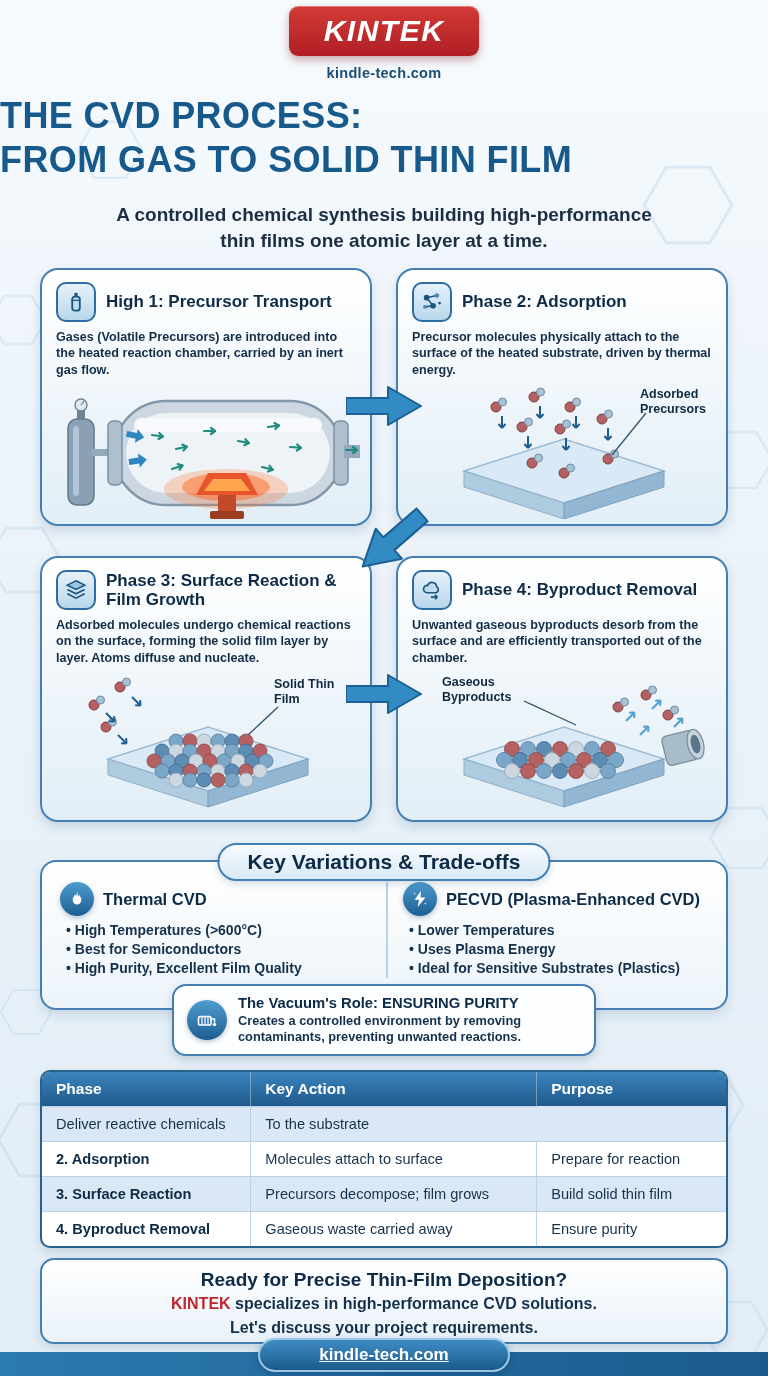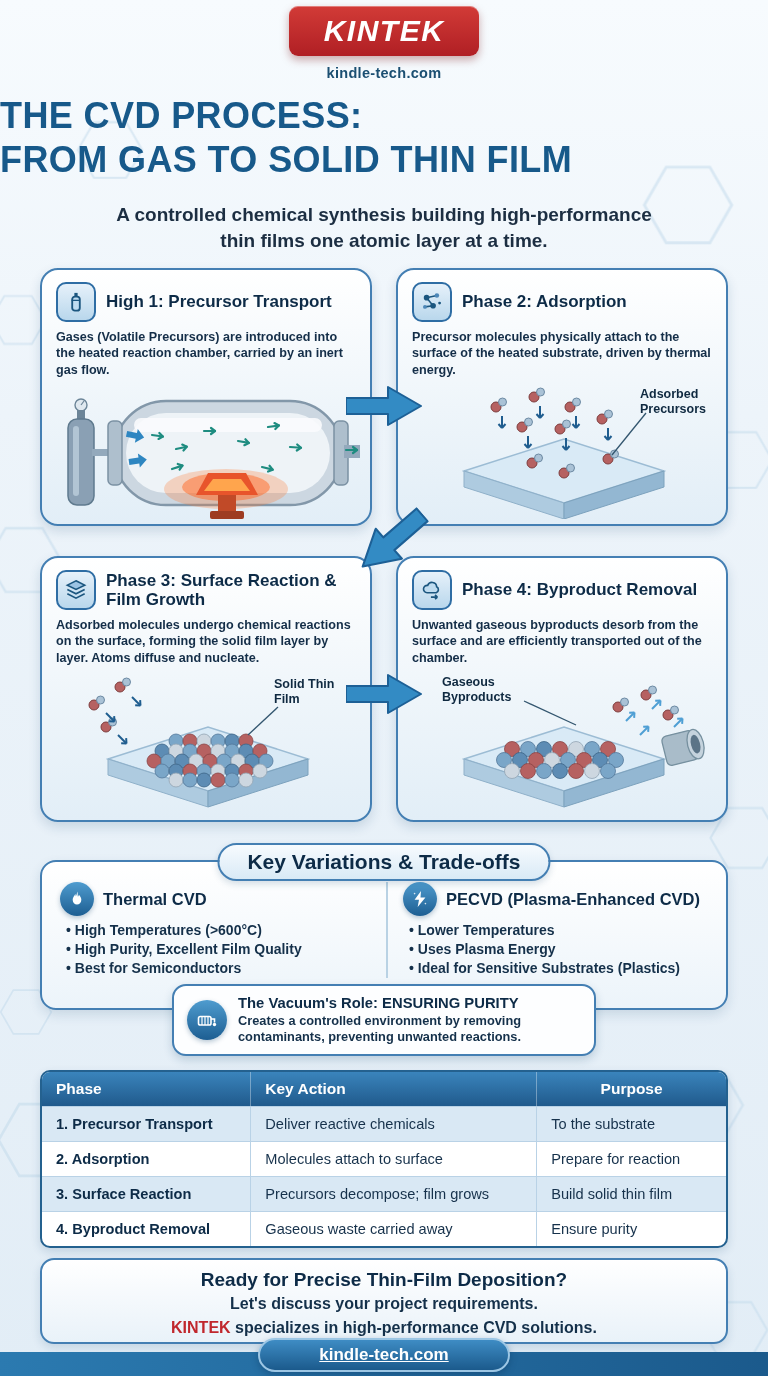--- a/index.html
+++ b/index.html
@@ -79,21 +79,21 @@
   
   .cvd-table { position:absolute; left:40px; top:1070px; width:688px; z-index:2;
     border:2px solid #24618f; border-radius:10px; overflow:hidden; background:#fff;
     box-shadow:0 4px 10px rgba(20,70,110,.16); }
   .t-row { display:grid; grid-template-columns:30.6% 41.8% 27.6%; }
   .t-row.alt { background:#d9e8f4; }
   .t-cell { padding:9px 14px; font-size:14.6px; color:#16314b; border-right:1px solid #b9d2e6; }
   .t-cell:last-child { border-right:none; }
   .t-head .t-cell { background:linear-gradient(180deg,#3a84bc,#205a8c); color:#fff; font-weight:700;
     font-size:15.5px; padding:8px 14px; border-right:1px solid rgba(255,255,255,.35); }
-  .t-head .t-cell:last-child { border-right:none;text-align:center; }
+  .t-head .t-cell:last-child { border-right:none; }
   .t-body-row .t-cell { border-top:1px solid #b9d2e6; }
   .t-cell.c0 { font-weight:800; color:#0d2b47; }
 
   
   .cta-card { position:absolute; left:40px; top:1258px; width:688px; height:86px; z-index:2;
     border:2px solid #447fb3; border-radius:14px; text-align:center; padding-top:9px;
     background:linear-gradient(180deg,#ffffff,#e9f2f9); box-shadow:0 4px 10px rgba(20,70,110,.14); }
   .cta-headline { font-size:19px; font-weight:700; color:#0d2b47; }
   .cta-line { font-size:16px; line-height:22px; font-weight:600; color:#14304a; margin-top:2px; }
   .cta-brand { color:#c0272d; font-weight:800; }
@@ -428,22 +428,22 @@
         <div class="var-head">
           <div class="round-icon var-icon">
             <svg width="20" height="20" viewBox="0 0 24 24">
               <path d="M12 3c1.6 2.6.3 4.2 1.1 6.2.6-.5 1-1.3 1.2-2.3 1.8 1.8 2.9 3.9 2.9 5.9 0 3.3-2.4 5.7-5.2 5.7s-5.2-2.4-5.2-5.7c0-2.6 2-4.4 3.1-6.9.5.9.7 1.7.5 2.9 1-1.3 1.9-3.6 1.6-5.8z" fill="#ffffff"></path>
             </svg>
           </div>
           <div class="var-title">Thermal CVD</div>
         </div>
         <div class="var-bullets">
           <div class="var-bullet">High Temperatures (&gt;600°C)</div>
+          <div class="var-bullet">Best for Semiconductors</div>
           <div class="var-bullet">High Purity, Excellent Film Quality</div>
-          <div class="var-bullet">Best for Semiconductors</div>
         </div>
       </div>
       <div class="var-col-right">
         <div class="var-head">
           <div class="round-icon var-icon">
             <svg width="20" height="20" viewBox="0 0 24 24">
               <polygon points="13.2,2.5 5.5,13 10.8,13 9.2,21.5 18.5,10.2 12.6,10.2" fill="#ffffff"></polygon>
               <circle cx="5.5" cy="5.5" r="1" fill="#ffffff" opacity="0.8"></circle>
               <circle cx="18.5" cy="17.5" r="1" fill="#ffffff" opacity="0.8"></circle>
             </svg>
@@ -476,21 +476,20 @@
     </div>
   </div>
 
   <div class="cvd-table">
     <div class="t-row t-head">
       <div class="t-cell">Phase</div>
       <div class="t-cell">Key Action</div>
       <div class="t-cell">Purpose</div>
     </div>
     <div class="t-row t-body-row alt">
-      <div class="t-cell c0">1. Precursor Transport</div>
       <div class="t-cell">Deliver reactive chemicals</div>
       <div class="t-cell">To the substrate</div>
     </div>
     <div class="t-row t-body-row">
       <div class="t-cell c0">2. Adsorption</div>
       <div class="t-cell">Molecules attach to surface</div>
       <div class="t-cell">Prepare for reaction</div>
     </div>
     <div class="t-row t-body-row alt">
       <div class="t-cell c0">3. Surface Reaction</div>
@@ -499,24 +498,24 @@
     </div>
     <div class="t-row t-body-row">
       <div class="t-cell c0">4. Byproduct Removal</div>
       <div class="t-cell">Gaseous waste carried away</div>
       <div class="t-cell">Ensure purity</div>
     </div>
   </div>
 
   <div class="cta-card">
     <div class="cta-headline">Ready for Precise Thin-Film Deposition?</div>
-    <div class="cta-line">Let's discuss your project requirements.</div>
     <div class="cta-line">
       <span class="cta-brand">KINTEK</span><span> specializes in high-performance CVD solutions.</span>
     </div>
+    <div class="cta-line">Let's discuss your project requirements.</div>
   </div>
 
   <div class="site-button">
     <span>kindle-tech.com</span>
   </div>
   <div class="bottom-bar"></div>
 
 </div>
 
 </body></html>

